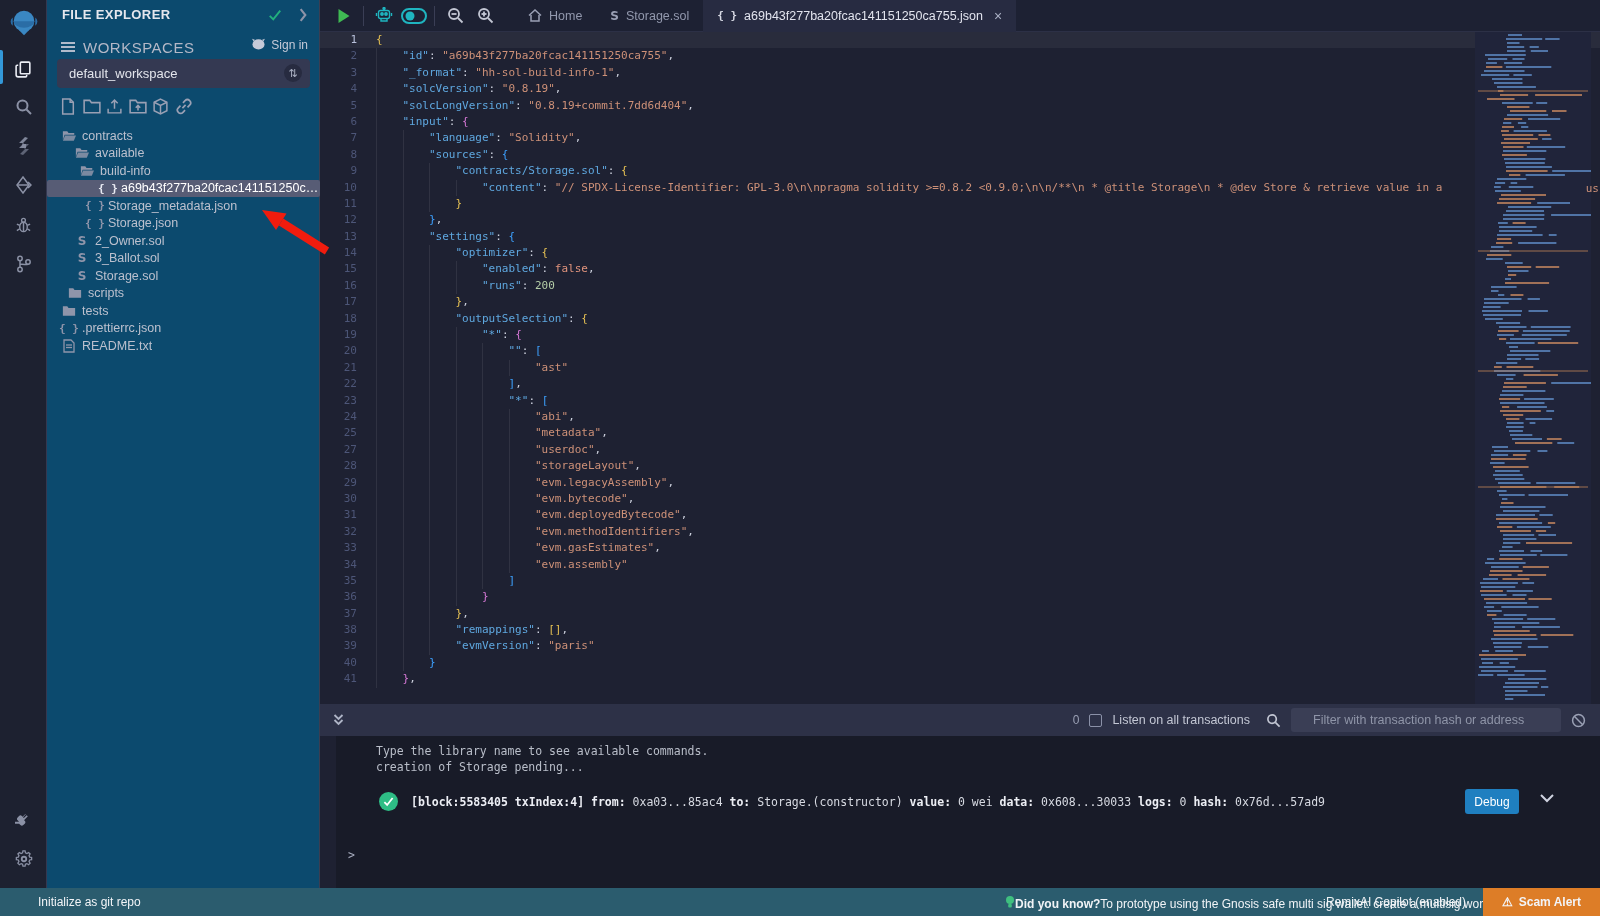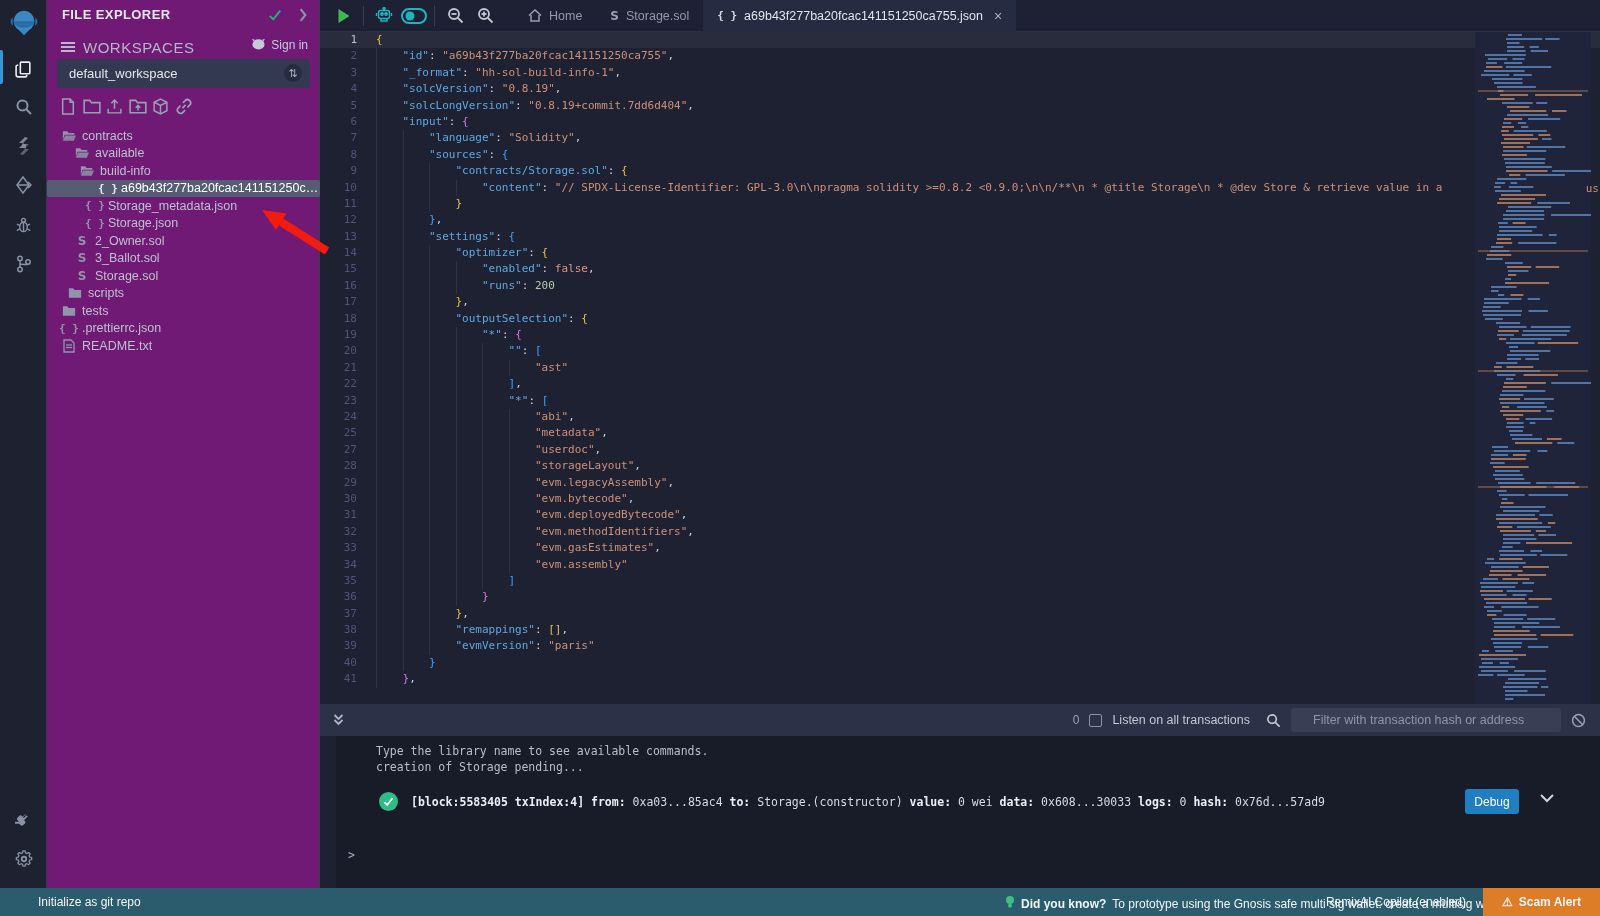--- a/index.html
+++ b/index.html
@@ -8,21 +8,21 @@
   .screen { position:relative; width:1600px; height:916px; overflow:hidden; background:#1e2132; }
 
   
   .activity-bar { position:absolute; left:0; top:0; width:47px; height:888px; background:#1d2130; border-right:1px solid #343850; z-index:5; }
   .act-item { position:absolute; left:0; width:47px; height:34px; display:flex; align-items:center; justify-content:center; color:#8b91a5; cursor:pointer; }
   .act-item.active { color:#eceef5; }
   .act-item svg { display:block; }
   .act-indicator { position:absolute; left:0; width:3px; background:#3398d8; border-radius:0 2px 2px 0; }
 
   
-  .side-panel { position:absolute; left:47px; top:0; width:273px; height:888px; background:#701a75; border-right:1px solid #3a3e52; z-index:4; }
+  .side-panel { position:absolute; left:47px; top:0; width:273px; height:888px; background:#0c4a6e; border-right:1px solid #3a3e52; z-index:4; }
   .panel-title { position:absolute; left:15px; top:7px; font-size:13px; font-weight:bold; letter-spacing:.4px; color:#e5e7ee; }
   .hdr-check { position:absolute; left:221px; top:8px; color:#22b07d; }
   .hdr-chev { position:absolute; left:250px; top:8px; color:#8d93a8; }
   .ws-row { position:absolute; left:0; top:36px; width:273px; height:20px; }
   .ws-burger { position:absolute; left:14px; top:3px; color:#c5c9d6; }
   .ws-label { position:absolute; left:36px; top:3px; font-size:15px; letter-spacing:.5px; color:#b4b8c7; }
   .ws-signin { position:absolute; right:12px; top:1px; color:#c6cad8; font-size:12px; display:flex; align-items:center; gap:5px; cursor:pointer; }
   .ws-select { position:absolute; left:10px; top:59px; width:253px; height:29px; background:#343952; border-radius:4px; color:#e3e5ec; font-size:13px; line-height:29px; padding:0 12px; cursor:pointer; }
   .ws-select .updn { position:absolute; right:8px; top:5px; width:18px; height:18px; border-radius:50%; background:#272b40; color:#aab0c2; font-size:11px; text-align:center; line-height:18px; }
   .fx-toolbar { position:absolute; left:0; top:98px; width:273px; height:24px; }
@@ -77,21 +77,21 @@
   .tx-check { position:absolute; left:43px; top:4px; width:19px; height:19px; border-radius:50%; background:#2ebd85; color:#ffffff; display:flex; align-items:center; justify-content:center; }
   .tx-text { position:absolute; left:75px; top:7px; color:#d7dae2; white-space:nowrap; }
   .tx-text b { font-weight:bold; color:#eceef4; }
   .debug-btn { position:absolute; left:1129px; top:1px; width:54px; height:25px; background:#1f7fc0; color:#fff; font-size:12px; font-family:"Liberation Sans", sans-serif; border:none; border-radius:3px; cursor:pointer; }
   .tx-chev { position:absolute; left:1203px; top:4px; color:#cfd3e0; cursor:pointer; }
   .prompt { position:absolute; left:12px; top:112px; color:#a8aec0; }
 
   
   .status-bar { position:absolute; left:0; top:888px; width:1600px; height:28px; background:#2b5c6e; color:#f2f4f7; font-size:12px; z-index:6; }
   .st-left { position:absolute; left:38px; top:7px; cursor:pointer; }
-  .st-tip { position:absolute; left:1005px; top:7px; display:flex; gap:6px; align-items:center; white-space:nowrap; }
+  .st-tip { position:absolute; left:1005px; top:7px; display:flex; align-items:center; white-space:nowrap; }
   .st-tip b { font-weight:bold; }
   .st-copilot { position:absolute; right:134px; top:7px; }
   .st-scam { position:absolute; right:0; top:0; width:117px; height:28px; background:#dd7d27; display:flex; align-items:center; justify-content:center; gap:6px; font-weight:bold; cursor:pointer; }
 
   .annot-arrow { position:absolute; left:0; top:0; width:1600px; height:916px; pointer-events:none; z-index:9; }
 </style>
 </head>
 <body>
 
 <div class="screen">

